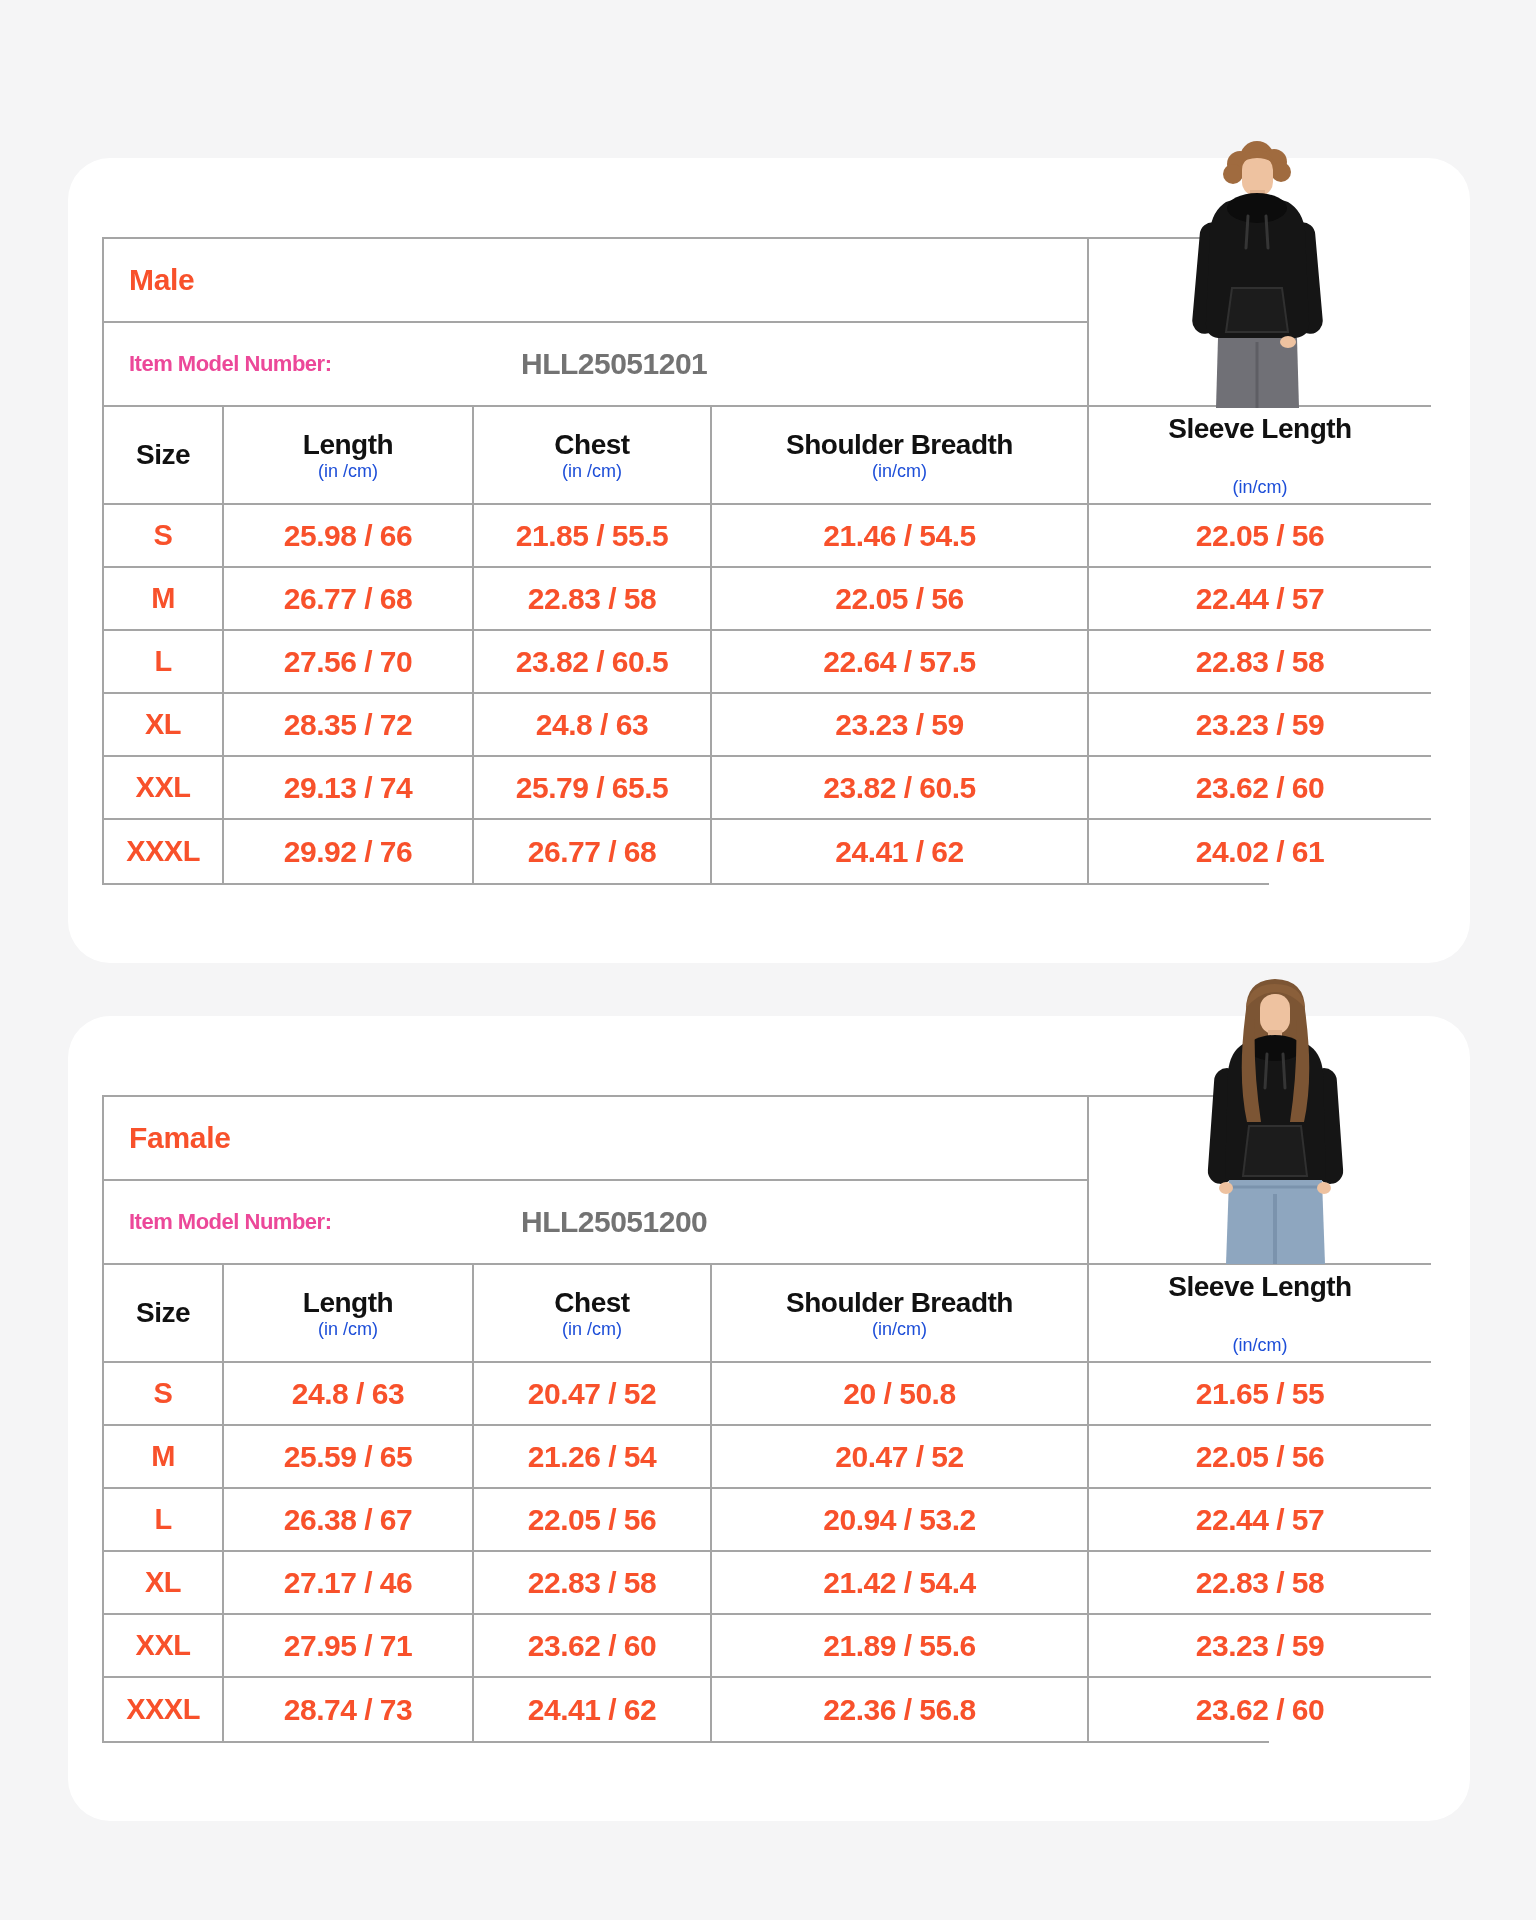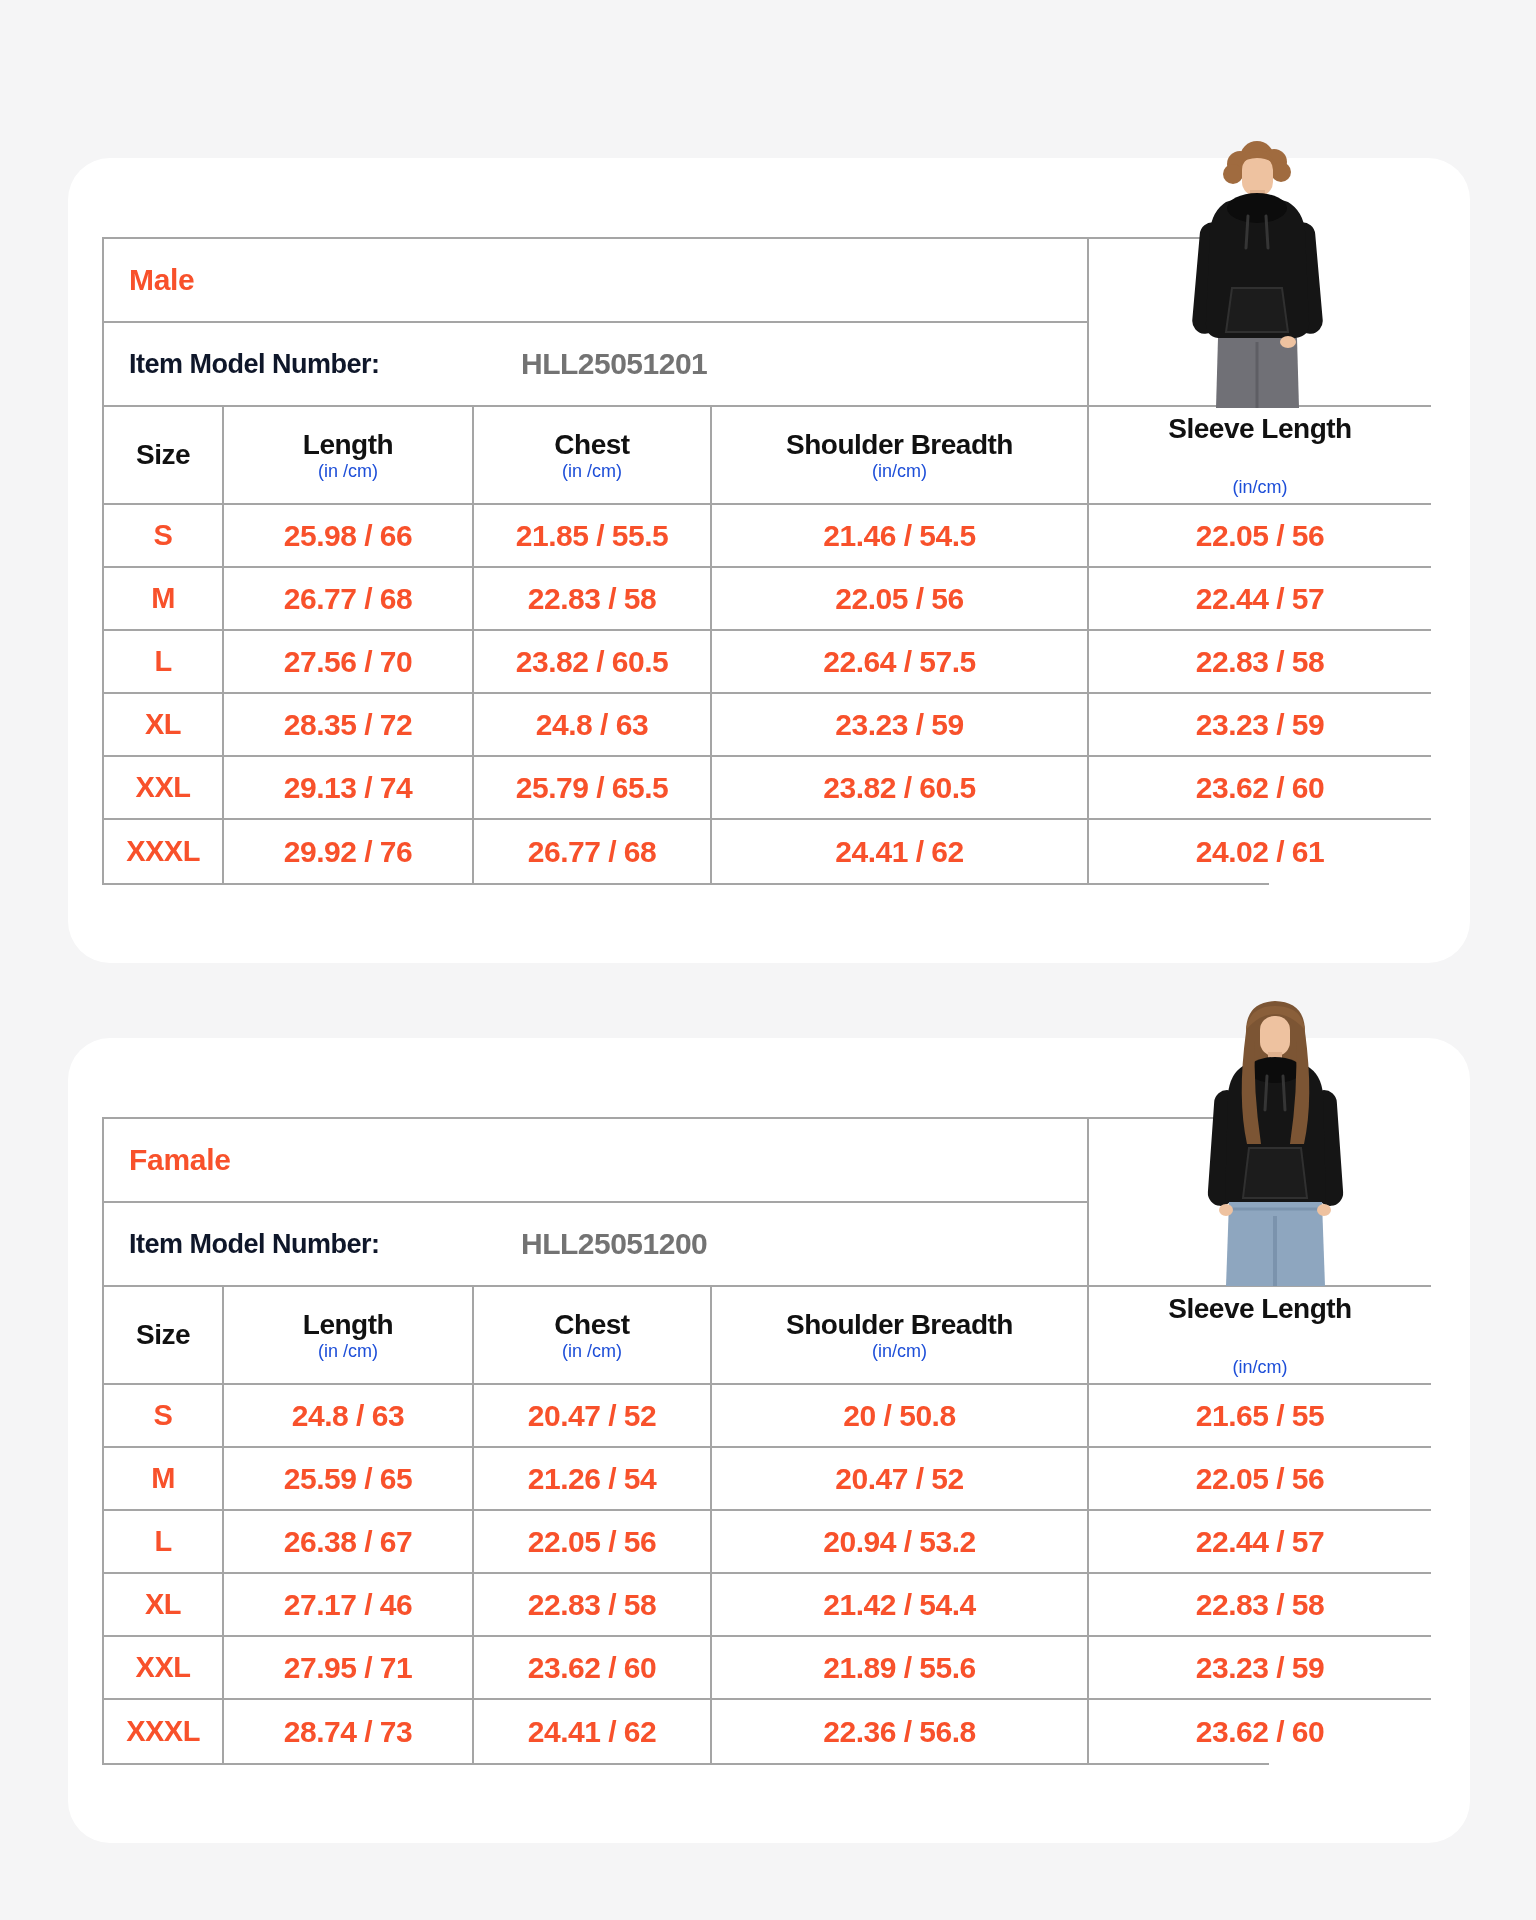--- a/index.html
+++ b/index.html
@@ -1,36 +1,36 @@
 <!DOCTYPE html>
 <html><head>
 <meta charset="utf-8">
 <style>
   html,body{margin:0;padding:0;background:#f5f5f6;}
   .page{position:relative;width:1536px;height:1920px;background:#f5f5f6;overflow:hidden;
         font-family:"Liberation Sans","DejaVu Sans",sans-serif;color:#111;}
   .card{position:absolute;left:68px;width:1402px;height:805px;background:#ffffff;border-radius:42px;}
   .card.male-card{top:158px;}
-  .card.female-card{top:1038px;}
+  .card.female-card{top:1016px;}
 
   .size-table{position:absolute;left:34px;top:79px;width:1167px;height:648px;
         box-sizing:border-box;border:2px solid #a5a5a5;background:#ffffff;
         display:grid;grid-template-columns:120px 250px 238px 377px 342px;
         grid-template-rows:84px 84px 98px repeat(6,63px);}
   .cell{box-sizing:border-box;border-right:2px solid #a5a5a5;border-bottom:2px solid #a5a5a5;
         display:flex;align-items:center;justify-content:center;background:#fff;}
   .cell.no-r{border-right:none;gap:32px;}
   .cell.no-b{border-bottom:none;}
 
   .gender-cell{grid-column:1/5;grid-row:1/2;justify-content:flex-start;padding-left:25px;
         color:#f8512b;font-weight:bold;font-size:30px;letter-spacing:-0.3px;}
   .model-cell{grid-column:5/6;grid-row:1/3;}
   .item-cell{grid-column:1/5;grid-row:2/3;position:relative;justify-content:flex-start;}
   .item-label{position:absolute;left:25px;top:50%;transform:translateY(-50%);
-        font-weight:bold;font-size:27px;color:#0f172a;letter-spacing:-0.5px;}
+        font-weight:bold;font-size:22px;color:#ec4899;letter-spacing:-0.5px;}
   .item-number{position:absolute;left:417px;top:50%;transform:translateY(-50%);
         font-weight:bold;font-size:30px;color:#737373;letter-spacing:-0.5px;}
 
   .head-cell{grid-row:3;flex-direction:column;line-height:1.15;}
   .head-title{font-weight:bold;font-size:28px;letter-spacing:-0.5px;color:#111;}
   .head-unit{font-size:18px;font-weight:normal;color:#1d4ed8;}
 
   .data-cell{font-weight:bold;font-size:30px;color:#f8512b;letter-spacing:-0.5px;}
   .size-col{font-size:29px;}
 

